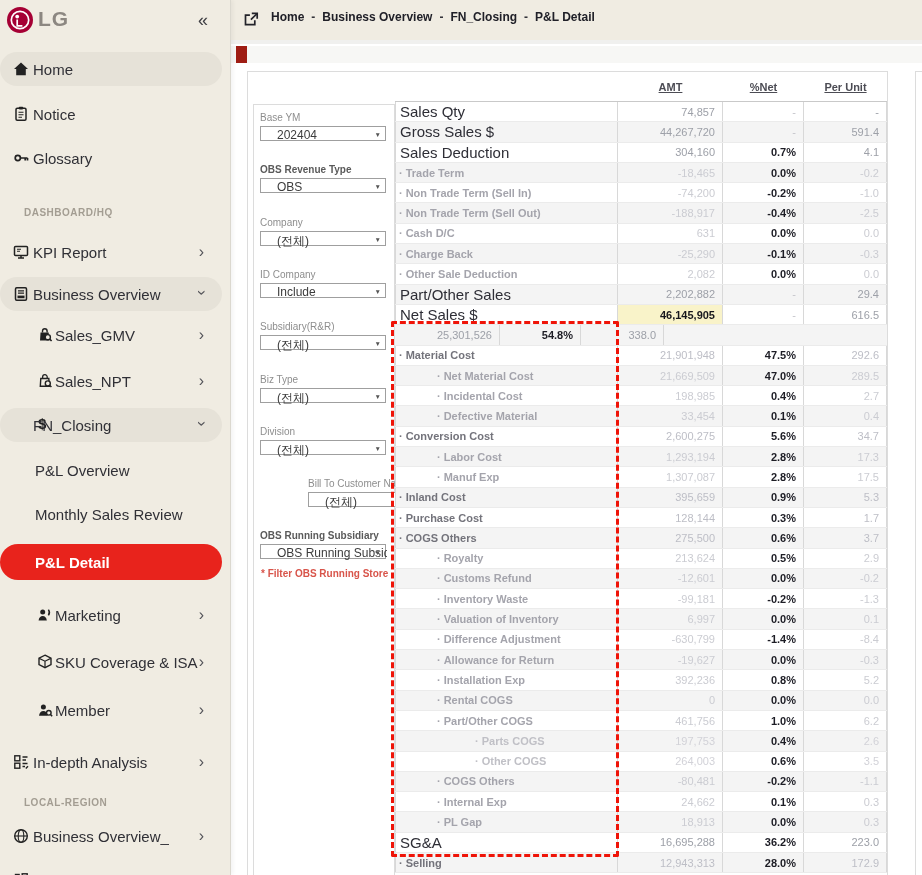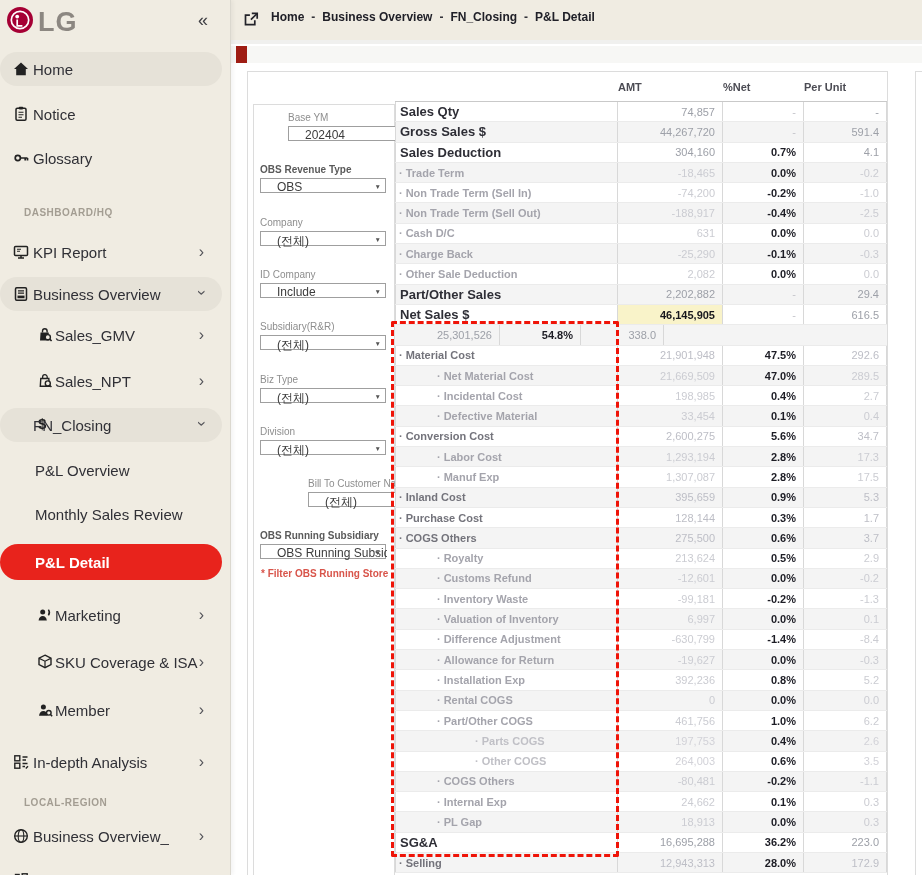--- a/index.html
+++ b/index.html
@@ -4,21 +4,21 @@
 <style>
   html,body{margin:0;padding:0;background:#fff;}
   #app{position:relative;width:922px;height:875px;overflow:hidden;
        font-family:"Liberation Sans","DejaVu Sans",sans-serif;background:#fff;}
 
   
   #sidebar{position:absolute;left:0;top:0;width:230px;height:875px;background:#f0ece2;
            border-right:1px solid #dbd8cf;box-shadow:2px 0 4px rgba(0,0,0,.05);z-index:5;}
   .sb-head{position:absolute;left:0;top:0;width:230px;height:46px;}
   .lg-mark{position:absolute;left:6px;top:6px;width:28px;height:28px;}
-  .lg-text{position:absolute;left:38px;top:7px;font-size:27px;font-weight:700;color:#8c8781;letter-spacing:1px;}
+  .lg-text{position:absolute;left:38px;top:7px;font-size:21px;font-weight:700;color:#8c8781;letter-spacing:1px;}
   .collapse{position:absolute;left:198px;top:10px;font-size:18px;color:#3f3f44;cursor:pointer;}
   .nav-item{position:absolute;left:0;width:222px;height:28px;}
   .nav-item .nicon{position:absolute;left:12px;top:50%;margin-top:-9px;width:18px;height:18px;}
   .nav-item .nlabel{position:absolute;left:33px;top:50%;transform:translateY(-50%);
                     font-size:15px;color:#303036;white-space:nowrap;}
   .nav-item .chev{position:absolute;right:18px;top:50%;transform:translateY(-50%);
                   font-size:16px;color:#55555a;}
   .nav-item .chev.down{transform:translateY(-58%) rotate(90deg);}
   .nav-item.lvl1 .nicon{left:36px;}
   .nav-item.lvl1 .nlabel{left:55px;}
@@ -55,36 +55,36 @@
   .fselect{position:relative;margin-top:1px;height:15px;border:1px solid #9f9f9f;background:#fff;
            box-sizing:border-box;cursor:pointer;}
   .fvalue{position:absolute;left:16px;top:1px;font-size:12px;color:#3c3c3c;white-space:nowrap;
           max-width:110px;overflow:hidden;}
   .fcaret{position:absolute;right:4px;top:4px;font-size:6.5px;color:#555;}
   .fnote{position:absolute;left:7px;top:463px;font-size:10px;color:#d8544a;font-weight:600;white-space:nowrap;}
 
   
   .tblwrap{position:absolute;left:147px;top:0;width:492px;}
   .thead{display:flex;height:29px;align-items:center;font-size:11px;font-weight:700;color:#4c4c54;}
-  .th{box-sizing:border-box;text-align:left;}
+  .th{box-sizing:border-box;text-align:center;text-decoration:underline;}
   .th.sp{width:223px;} .th.a{width:105px;} .th.p{width:81px;} .th.u{width:83px;}
   #tbody{border-top:1px solid #c9c9c9;}
   .tr{display:flex;height:20.3px;box-sizing:border-box;border-bottom:1px solid #ebebeb;background:#fff;}
   .tr.odd{background:#f4f4f4;}
   .td{box-sizing:border-box;display:flex;align-items:center;font-size:11px;overflow:hidden;white-space:nowrap;}
   .td.lab{width:223px;border-left:1px solid #d8d8d8;border-right:1px solid #d8d8d8;padding-left:4px;}
   .td.c-amt{width:105px;border-right:1px solid #d8d8d8;}
   .td.c-pct{width:81px;border-right:1px solid #d8d8d8;}
   .td.c-per{width:83px;border-right:1px solid #d8d8d8;}
   .td.num{justify-content:flex-end;padding-right:7px;}
   .dot{margin-right:3px;}
   .tr.lv-1 .lab{padding-left:3px;}
   .tr.lv-2 .lab{padding-left:41px;}
   .tr.lv-3 .lab{padding-left:79px;}
-  .tr.st-t .lab{color:#2e2e36;font-weight:700;font-size:13px;}
+  .tr.st-t .lab{color:#2e2e36;font-weight:400;font-size:15px;}
   .tr.st-a .lab{color:#73737b;font-weight:700;}
   .tr.st-b .lab{color:#a4a4ac;font-weight:700;}
   .tr.st-c .lab{color:#c0c0c6;font-weight:700;}
   .tr.st-t .c-amt,.tr.st-t .c-per{color:#9da0a8;}
   .tr.st-a .c-amt,.tr.st-a .c-per{color:#bdbec6;}
   .tr.st-b .c-amt,.tr.st-b .c-per{color:#cbccd2;}
   .tr.st-c .c-amt,.tr.st-c .c-per{color:#d2d2d8;}
   .td.c-pct{color:#1d1d25;font-weight:700;}
   .td.dash{color:#c4c4ca;font-weight:400;}
   .td.c-amt.hl{background:#f9f3c9;color:#17171d;font-weight:700;}
@@ -279,21 +279,21 @@
 
   <main id="content">
     <div class="strip"></div>
     <div class="band"></div>
     <div class="red-marker"></div>
 
     <section class="card">
 
       <div class="fpanel">
         <div id="filter-fields">
-  <div class="fgroup" style="top: 7px; margin-left: 28px;">
+  <div class="fgroup" style="top: 7px;">
     <div class="flabel">Base YM</div>
     <div class="fselect">
       <span class="fvalue">202404</span>
       <span class="fcaret">▼</span>
     </div>
   </div>
 
   <div class="fgroup" style="top: 59.3px;">
     <div class="flabel bold">OBS Revenue Type</div>
     <div class="fselect">

